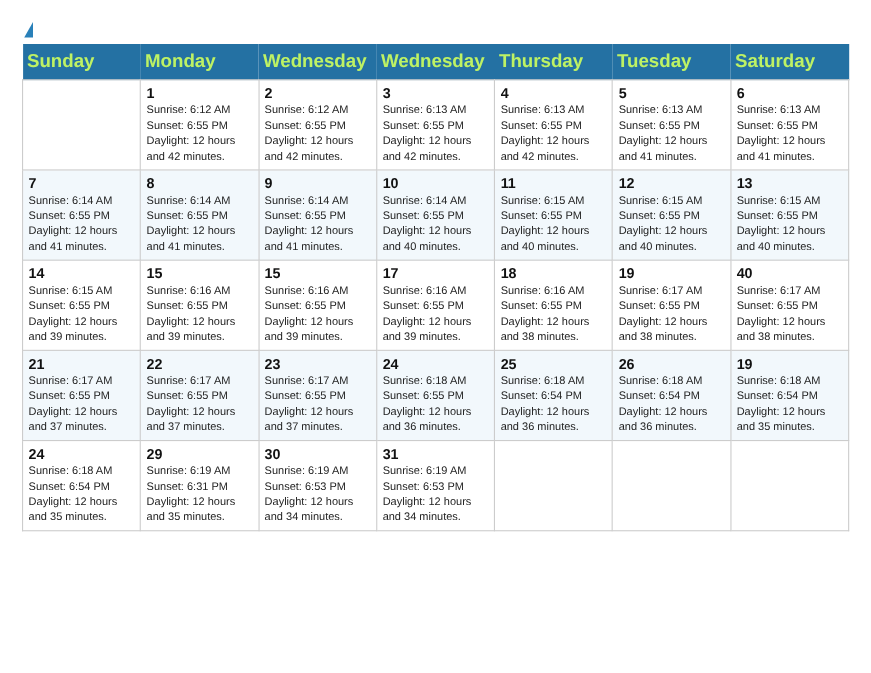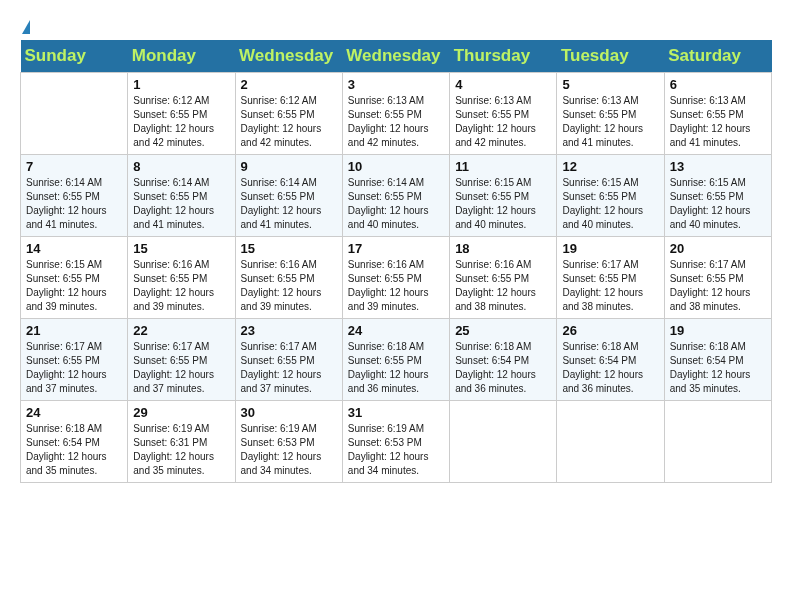--- a/index.html
+++ b/index.html
@@ -259,21 +259,21 @@
 and 38 minutes.</div>
         </td>
         <td>
           <span class="day-num">19</span>
           <div class="day-info">Sunrise: 6:17 AM
 Sunset: 6:55 PM
 Daylight: 12 hours
 and 38 minutes.</div>
         </td>
         <td>
-          <span class="day-num">20</span>
+          <span class="day-num">40</span>
           <div class="day-info">Sunrise: 6:17 AM
 Sunset: 6:55 PM
 Daylight: 12 hours
 and 38 minutes.</div>
         </td>
       </tr>
       <tr>
         <td>
           <span class="day-num">21</span>
           <div class="day-info">Sunrise: 6:17 AM

